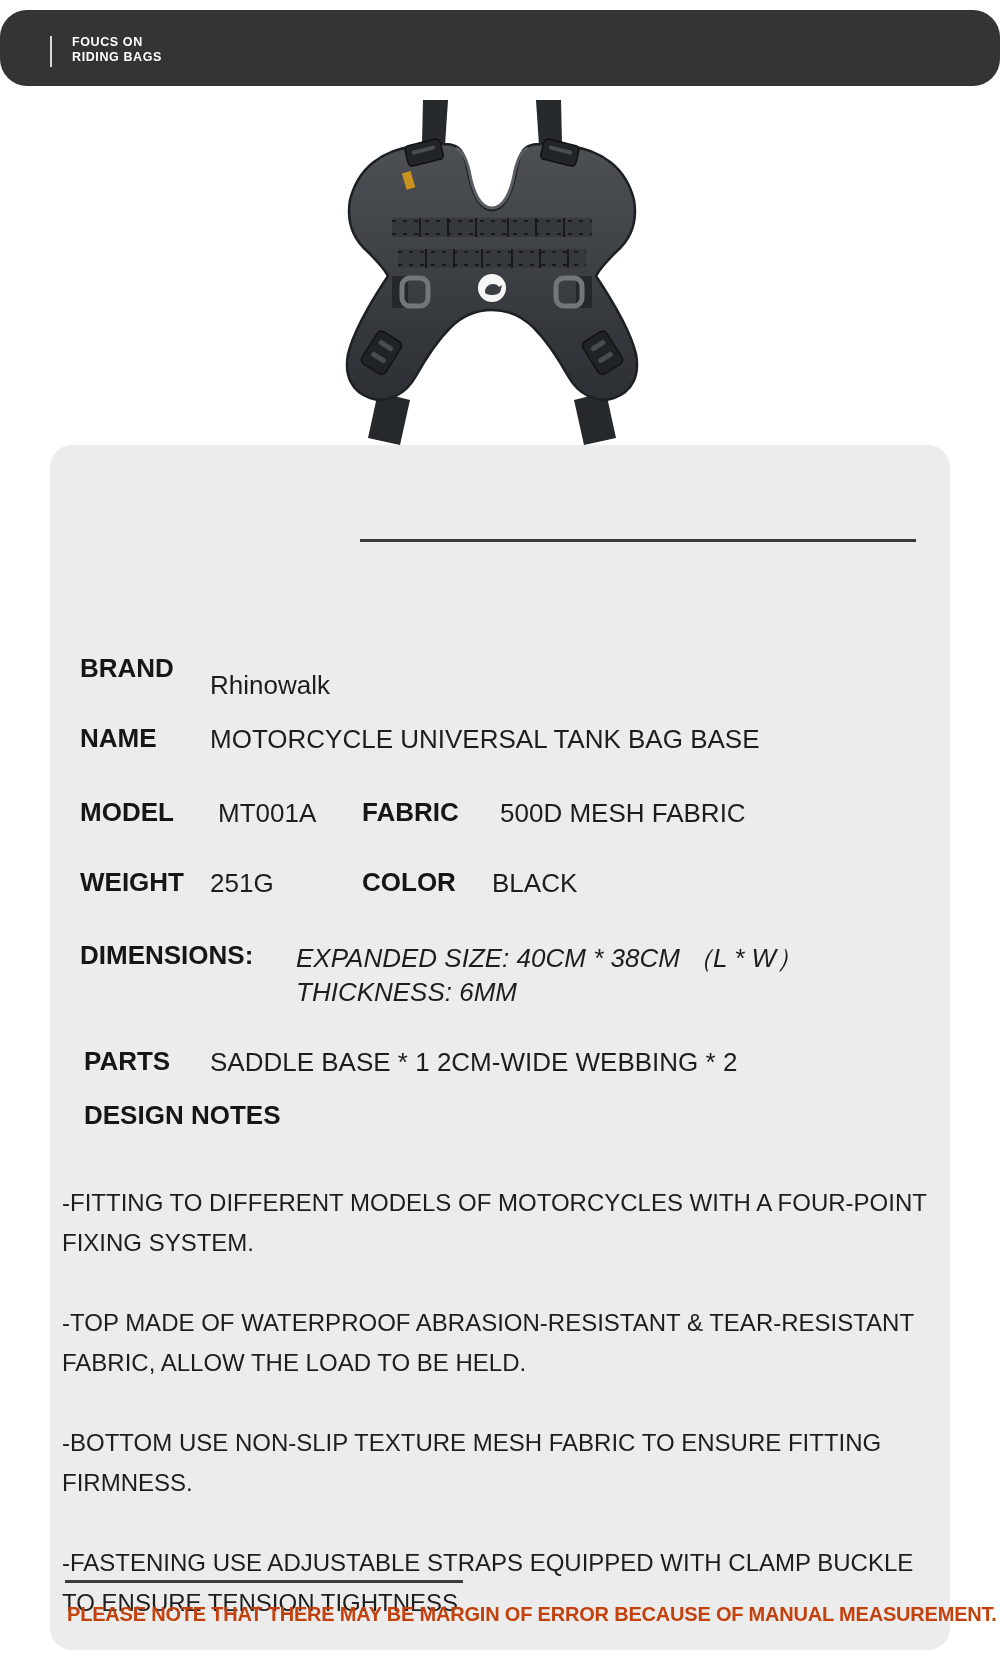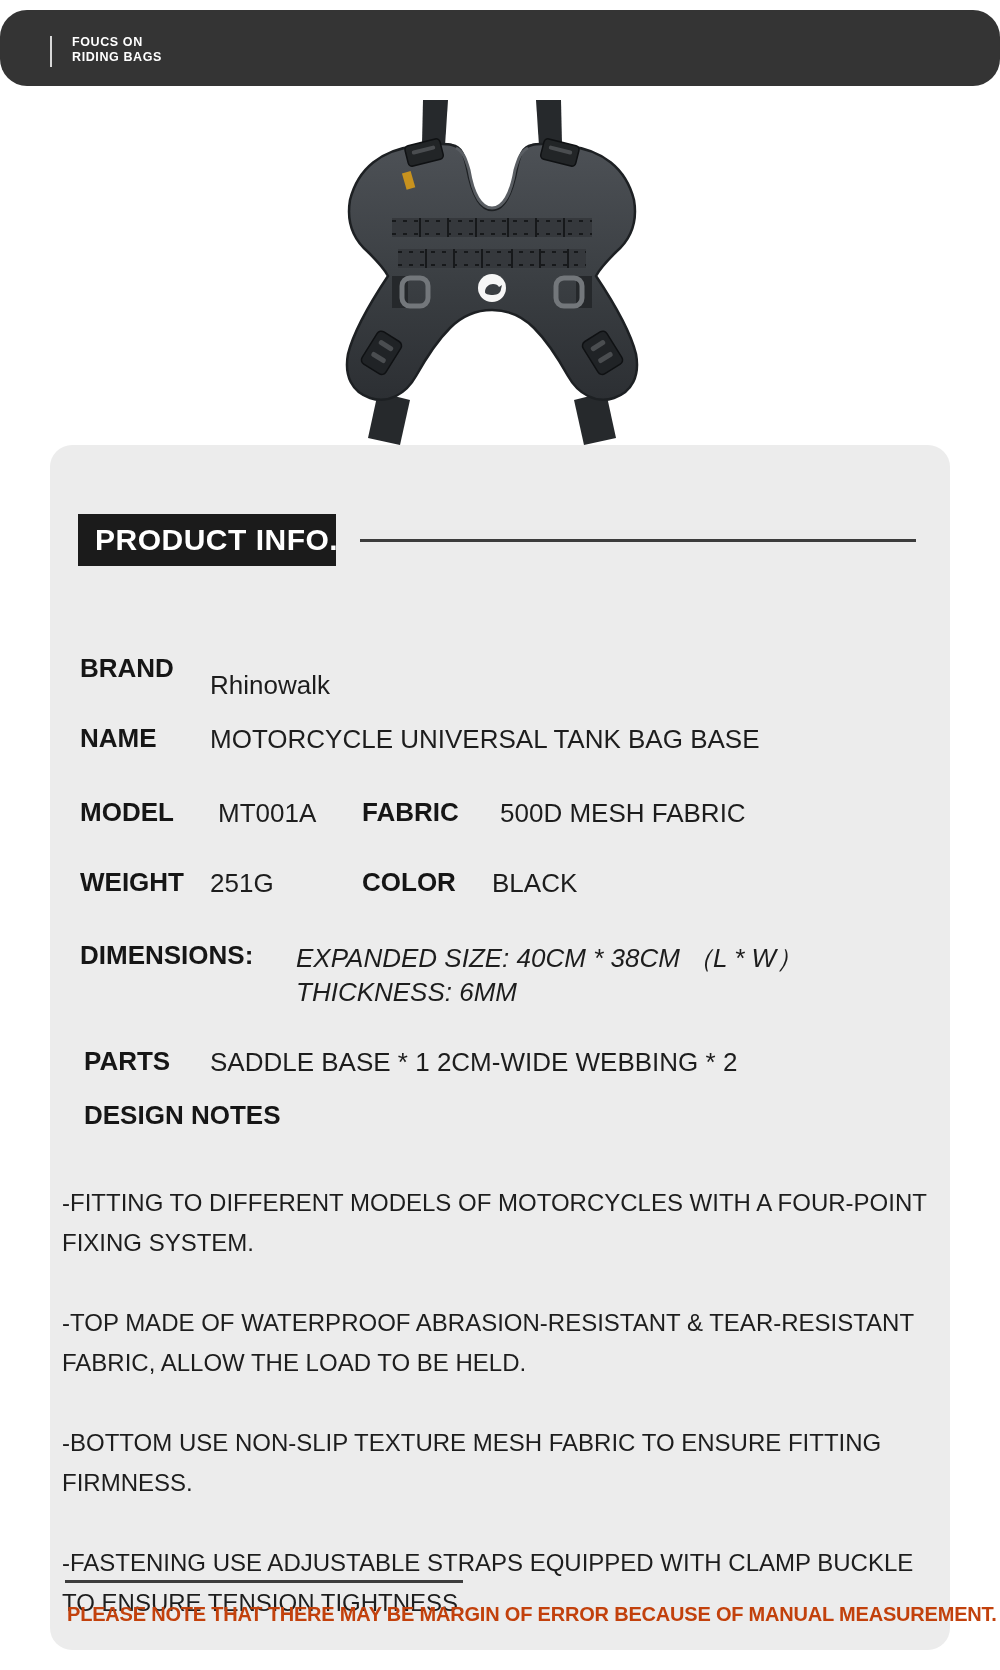--- a/index.html
+++ b/index.html
@@ -160,23 +160,20 @@
       <g transform="rotate(-32 282 252)">
         <rect x="268" y="234" width="28" height="38" rx="5" fill="#202326" stroke="#0f1113" stroke-width="1.5"></rect>
         <rect x="274" y="242" width="16" height="5" rx="2" fill="#4a4d50"></rect>
         <rect x="274" y="256" width="16" height="5" rx="2" fill="#4a4d50"></rect>
       </g>
     </svg>
   </div>
 
   <div class="card">
 
-    <div class="sec-box">
-      <span>PRODUCT INFO.</span>
-    </div>
     <div class="sec-line"></div>
 
     <span class="lab" style="left:30px;top:208px;">BRAND</span>
     <span class="val" style="left:160px;top:209px;margin-top:16px;">Rhinowalk</span>
 
     <span class="lab" style="left:30px;top:278px;">NAME</span>
     <span class="val" style="left:160px;top:279px;">MOTORCYCLE UNIVERSAL TANK BAG BASE</span>
 
     <span class="lab" style="left:30px;top:352px;">MODEL</span>
     <span class="val" style="left:168px;top:353px;">MT001A</span>

